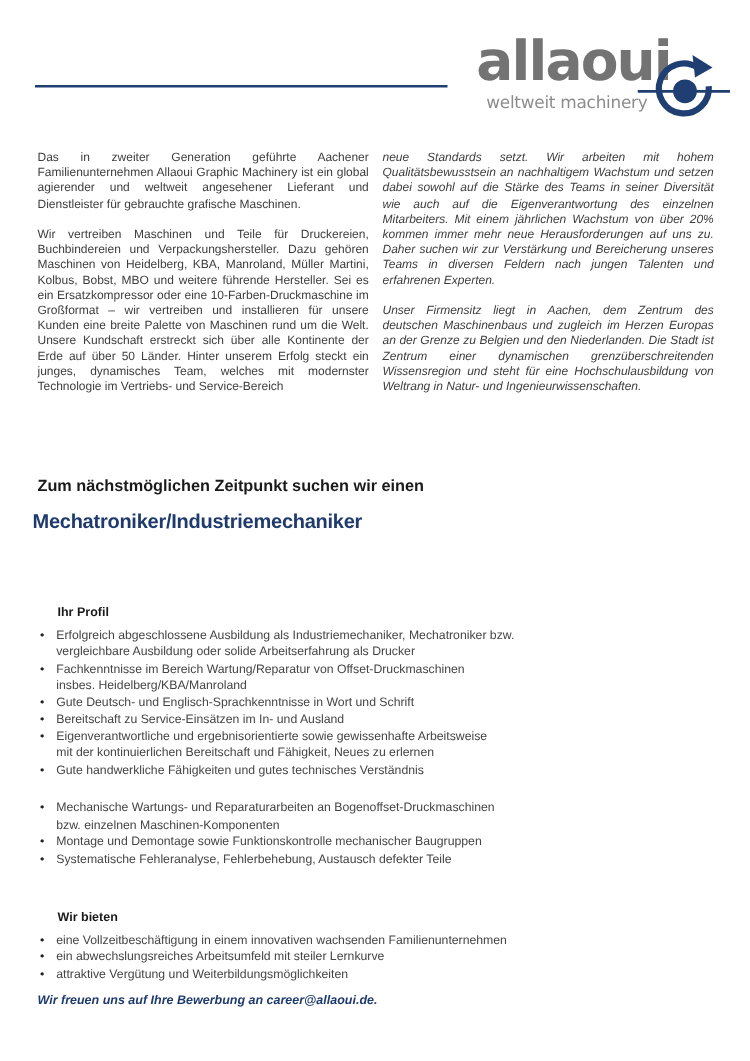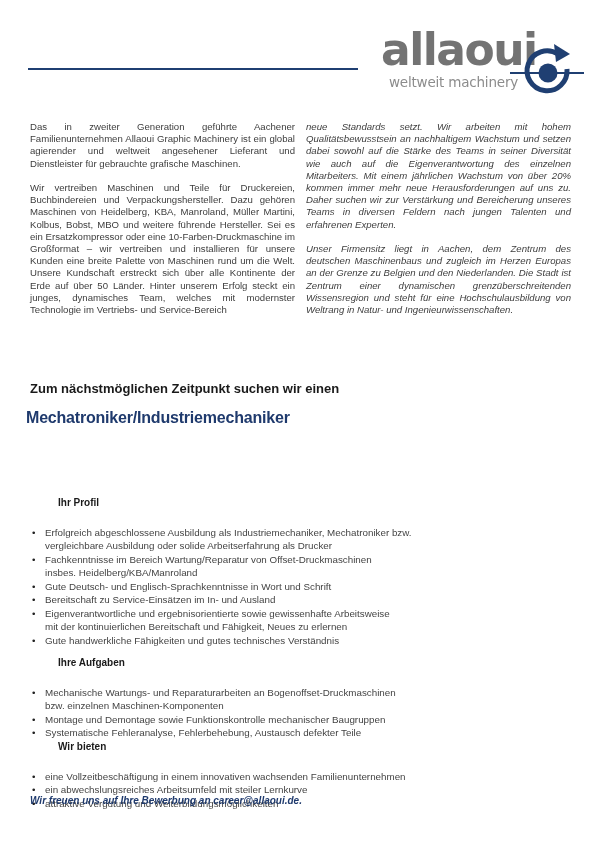--- a/index.html
+++ b/index.html
@@ -13,21 +13,21 @@
     .logo-mark { position: absolute; left: 510px; top: 38px; width: 80px; height: 60px; }
     .col { position: absolute; top: 121px; width: 265px; font-size: 9.6px; line-height: 12.2px;
            text-align: justify; color: #3d3d3d; }
     .col p { margin: 0 0 12.2px 0; }
     .col-left { left: 30px; }
     .col-right { left: 306px; font-style: italic; }
     .intro { position: absolute; left: 30px; top: 381px; font-size: 13px; font-weight: bold; color: #1a1a1a; }
     .title { position: absolute; left: 26px; top: 404px; font-size: 16px; font-weight: bold;
              color: #1f3a6d; line-height: 27px; letter-spacing: -0.2px; margin: 0; }
     .section { position: absolute; left: 30px; width: 520px; font-size: 9.8px; line-height: 13.5px; }
-    .section h3 { margin: 16px; font-size: 10px; font-weight: bold; color: #1a1a1a; line-height: 13.5px; padding-left: 12px; }
+    .section h3 { margin: 4px; font-size: 10px; font-weight: bold; color: #1a1a1a; line-height: 13.5px; padding-left: 12px; }
     .section ul { margin: 0; padding: 0; list-style: none; }
     .section li { position: relative; padding-left: 15px; color: #444; }
     .section li .bullet { position: absolute; left: 2px; top: 0; color: #222; }
     .profil { top: 480px; }
     .aufgaben { top: 640px; }
     .bieten { top: 724px; }
     .closing { position: absolute; left: 30px; top: 795px; font-size: 10px; font-weight: bold; color: #1f3a6d; font-style: italic; }
   </style>
 </head>
 <body>
@@ -64,21 +64,20 @@
       <li><span class="bullet">•</span>Erfolgreich abgeschlossene Ausbildung als Industriemechaniker, Mechatroniker bzw.<br>vergleichbare Ausbildung oder solide Arbeitserfahrung als Drucker</li>
       <li><span class="bullet">•</span>Fachkenntnisse im Bereich Wartung/Reparatur von Offset-Druckmaschinen<br>insbes. Heidelberg/KBA/Manroland</li>
       <li><span class="bullet">•</span>Gute Deutsch- und Englisch-Sprachkenntnisse in Wort und Schrift</li>
       <li><span class="bullet">•</span>Bereitschaft zu Service-Einsätzen im In- und Ausland</li>
       <li><span class="bullet">•</span>Eigenverantwortliche und ergebnisorientierte sowie gewissenhafte Arbeitsweise<br>mit der kontinuierlichen Bereitschaft und Fähigkeit, Neues zu erlernen</li>
       <li><span class="bullet">•</span>Gute handwerkliche Fähigkeiten und gutes technisches Verständnis</li>
     </ul>
 </div>
 
 <div class="section aufgaben">
-  <h3>Ihre Aufgaben</h3>
   <ul>
       <li><span class="bullet">•</span>Mechanische Wartungs- und Reparaturarbeiten an Bogenoffset-Druckmaschinen<br>bzw. einzelnen Maschinen-Komponenten</li>
       <li><span class="bullet">•</span>Montage und Demontage sowie Funktionskontrolle mechanischer Baugruppen</li>
       <li><span class="bullet">•</span>Systematische Fehleranalyse, Fehlerbehebung, Austausch defekter Teile</li>
     </ul>
 </div>
 
 <div class="section bieten">
   <h3>Wir bieten</h3>
   <ul>

